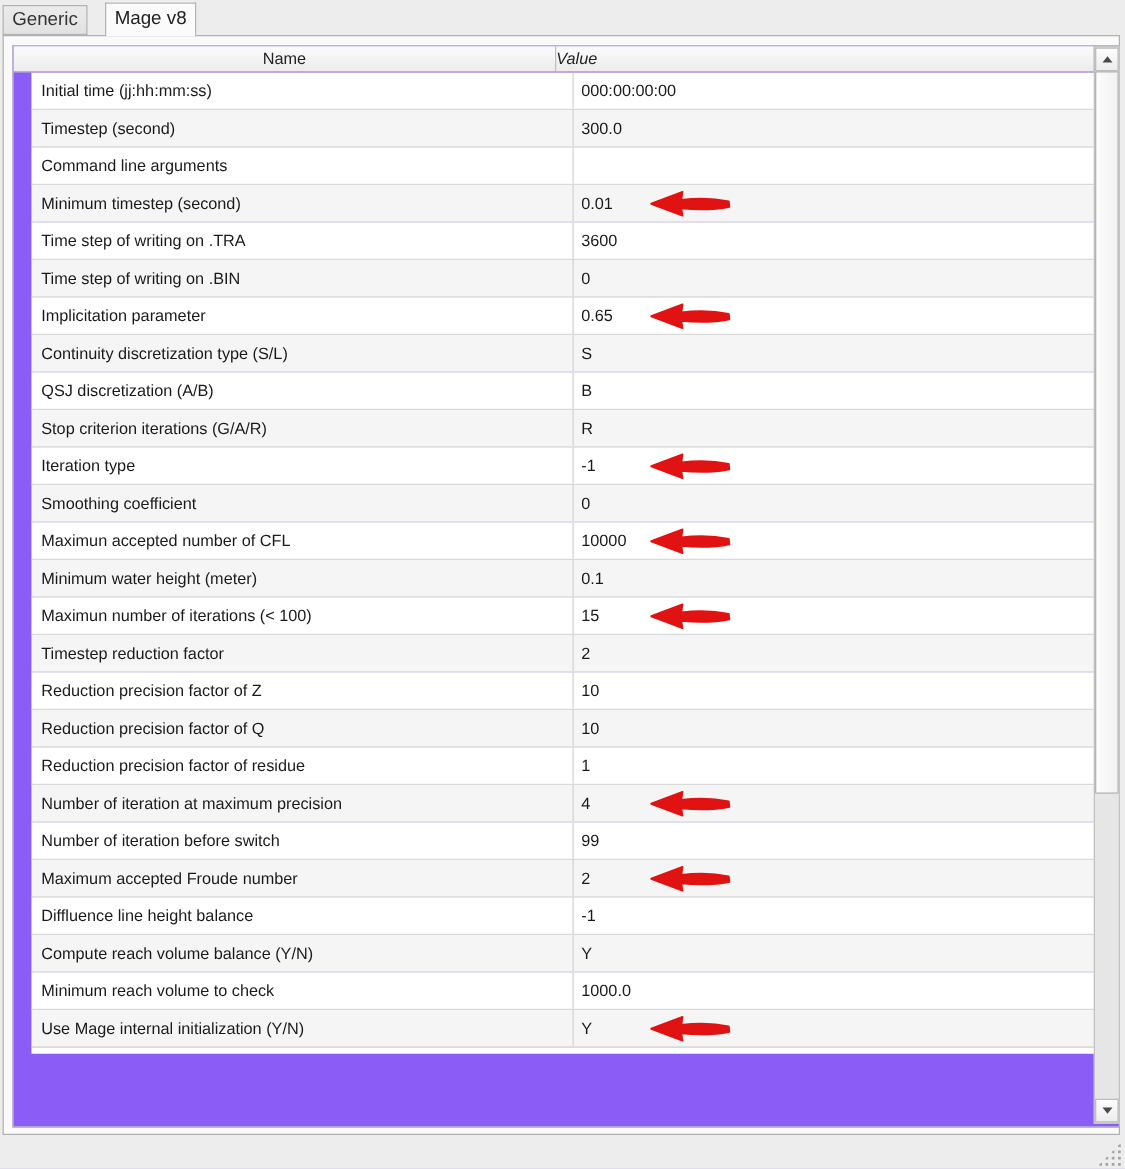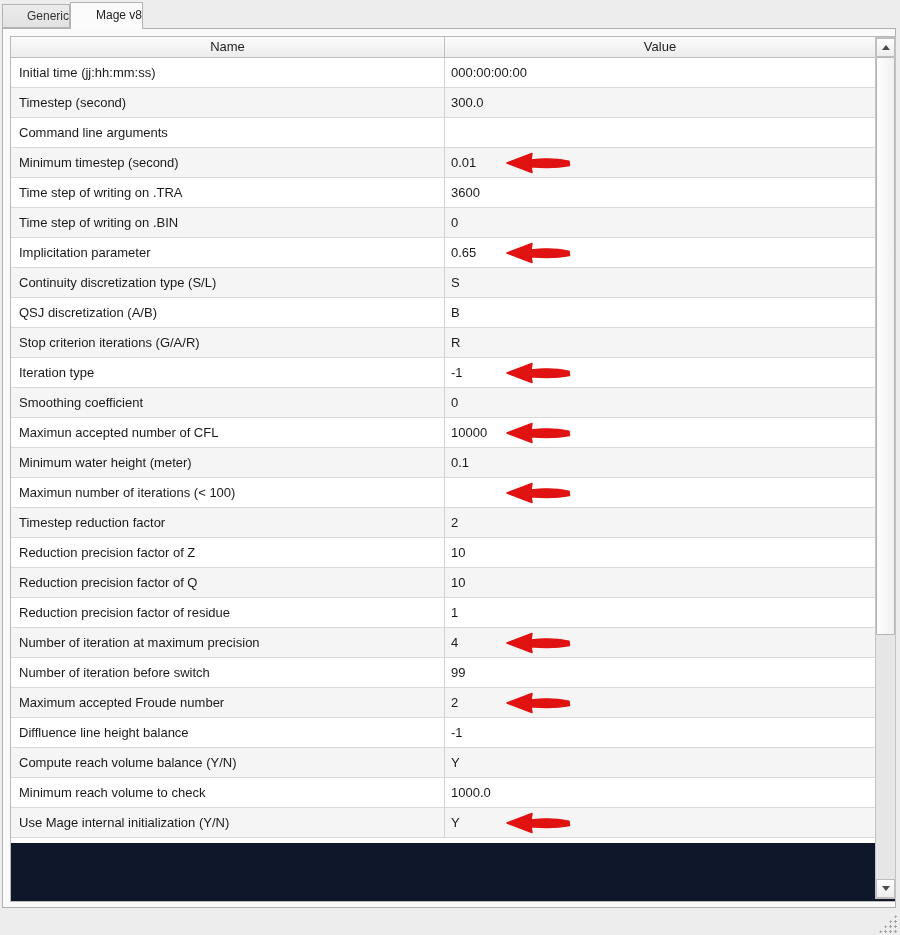--- a/index.html
+++ b/index.html
@@ -8,34 +8,34 @@
     position:relative;
     font-family:"Liberation Sans","DejaVu Sans",sans-serif;
     background:#ededed;
     overflow:hidden;
     color:#1a1a1a;
   }
 
   
   .tab {
     position:absolute;
-    font-size:12px;
-    text-align:right;
+    font-size:15px;
+    text-align:center;
     border:1px solid #b3b3b3;
     cursor:default;
   }
   .tab-inactive {
     left:2px; top:4px; width:68px; height:24px;
     line-height:22px;
     background:linear-gradient(#ebebeb,#e2e2e2);
     color:#333;
     z-index:1;
   }
   .tab-active {
-    left:70px; top:2px; width:73px; height:27px;
+    left:84px; top:2px; width:73px; height:27px;
     line-height:24px;
     background:#fbfbfb;
     border-bottom:none;
     color:#222;
     z-index:3;
   }
 
   
   .panel {
     position:absolute;
@@ -43,37 +43,37 @@
     background:#fafafa;
     border:1px solid #b0b0b0;
     z-index:2;
   }
 
   
   .tablewidget {
     position:absolute;
     left:7px; top:7px; width:886px; height:866px;
     border:1px solid #b9b9b9;
-    background:#0f172a;
+    background:#8b5cf6;
   }
   .theader {
     position:absolute; left:0; top:0; width:864px; height:21px;
     display:flex;
     background:linear-gradient(#fbfbfb,#ececec);
     border-bottom:1px solid #c0c0c0;
     font-size:13px; color:#222;
   }
   .theader .hname {
     width:434px; border-right:1px solid #c0c0c0;
     text-align:center; line-height:20px;
   }
-  .theader .hvalue { flex:1; text-align:center; line-height:20px; }
+  .theader .hvalue { flex:1; line-height:20px;font-style:italic; }
 
   .tbody {
-    position:absolute; left:0; top:21px; width:864px; height:843px;
+    position:absolute; left:14px; top:21px; width:864px; height:843px;
     overflow:hidden;
   }
   .row {
     position:relative;
     display:flex;
     height:30px;
     border-bottom:1px solid #d9d9d9;
     background:#ffffff;
     font-size:13px;
   }
@@ -213,20 +213,21 @@
           <svg class="arrow" width="66" height="22" viewBox="0 0 66 22">
             <path d="M1 11 L26 1.5 L25 8 C40 6 52 6.8 63 9.2 L63.5 13.4 C52 15.8 40 16.1 25 14.7 L26 20.5 Z" fill="currentColor" stroke="currentColor" stroke-width="1.5" stroke-linejoin="round"></path>
           </svg>
         </div>
         <div class="row">
           <div class="cell name-cell">Minimum water height (meter)</div>
           <div class="cell value-cell"><span>0.1</span></div>
         </div>
         <div class="row">
           <div class="cell name-cell">Maximun number of iterations (&lt; 100)</div>
+          <div class="cell value-cell"><span>15</span></div>
           <svg class="arrow" width="66" height="22" viewBox="0 0 66 22">
             <path d="M1 11 L26 1.5 L25 8 C40 6 52 6.8 63 9.2 L63.5 13.4 C52 15.8 40 16.1 25 14.7 L26 20.5 Z" fill="currentColor" stroke="currentColor" stroke-width="1.5" stroke-linejoin="round"></path>
           </svg>
         </div>
         <div class="row">
           <div class="cell name-cell">Timestep reduction factor</div>
           <div class="cell value-cell"><span>2</span></div>
         </div>
         <div class="row">
           <div class="cell name-cell">Reduction precision factor of Z</div>

